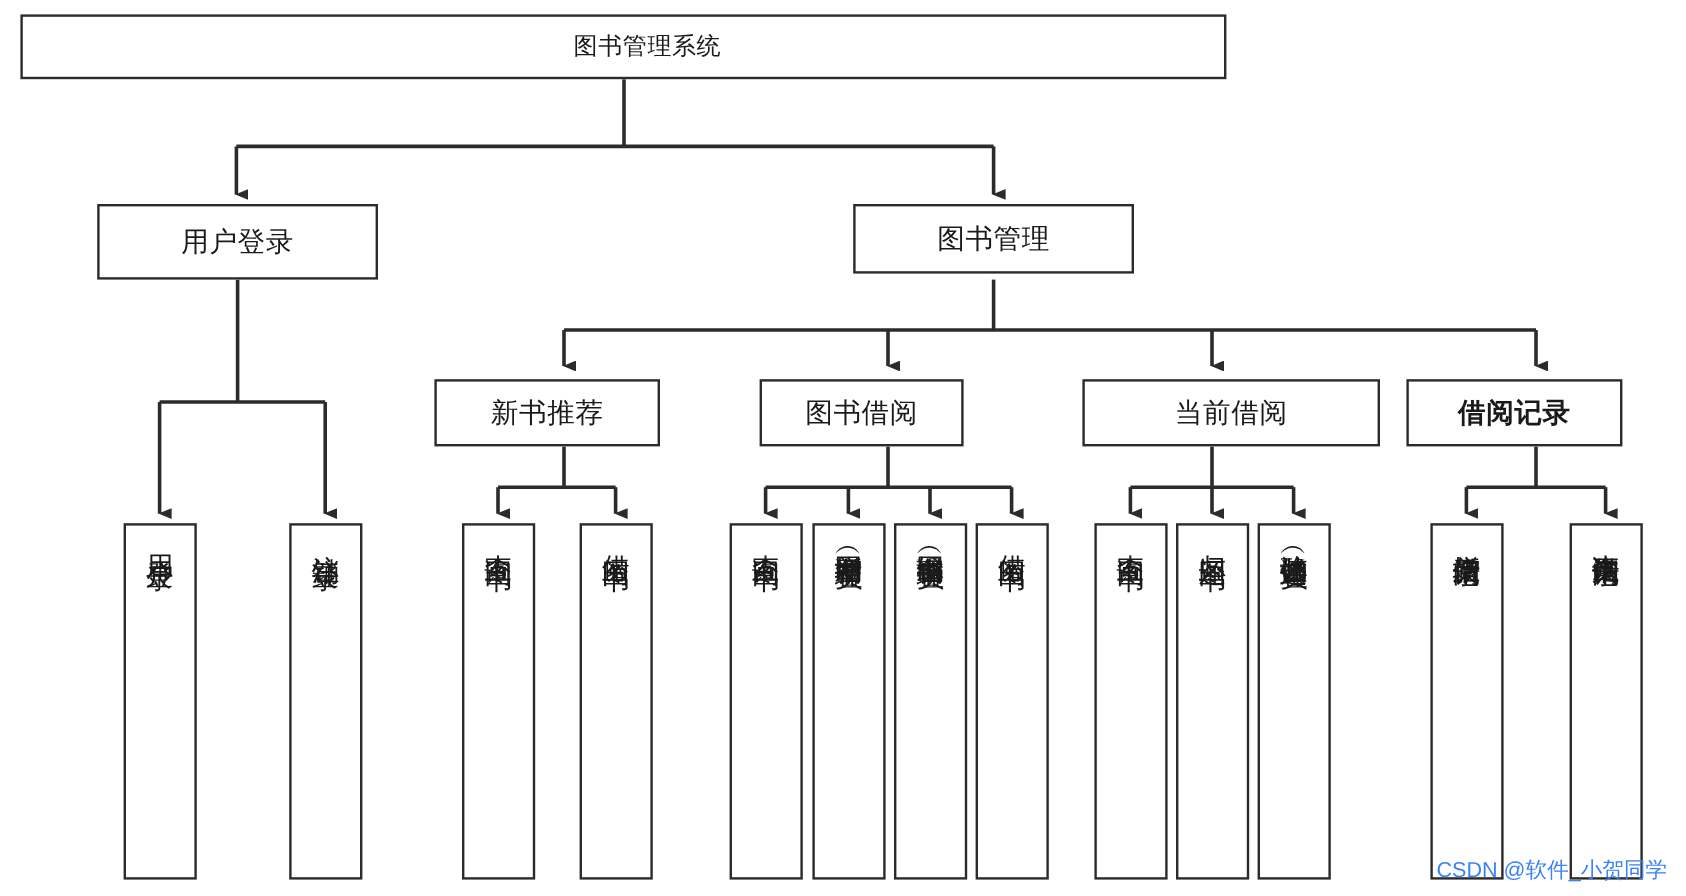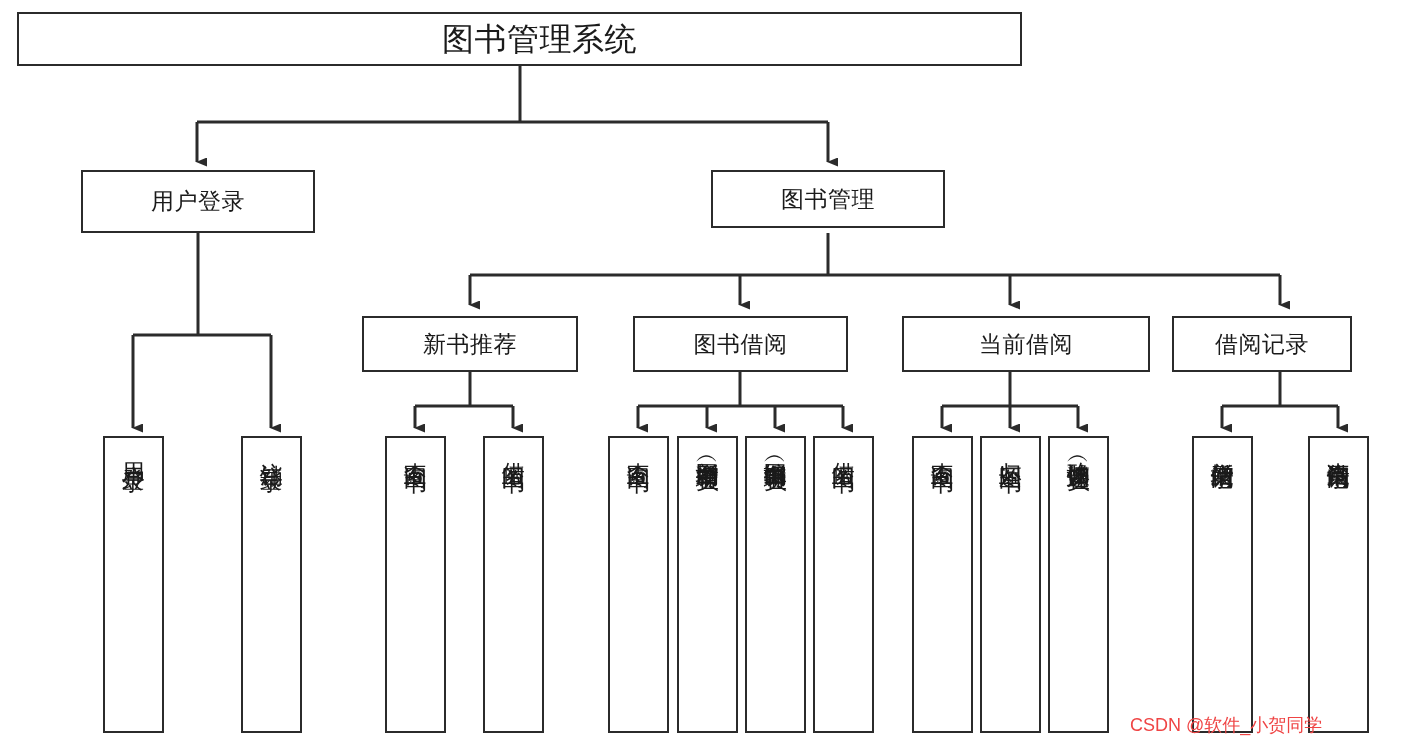--- a/index.html
+++ b/index.html
@@ -38,21 +38,21 @@
   }
   .node-label {
     display: block;
     text-align: center;
     letter-spacing: 0.5px;
     line-height: 1.25;
     white-space: nowrap;
   }
   
   .node.level-root .node-label {
-    font-size: 32px;
+    font-size: 20px;
     margin-left: 40px;
   }
   
   .node.level-2 .node-label,
   .node.level-3 .node-label {
     font-size: 23px;
   }
   
   .node.leaf {
     align-items: flex-start;
@@ -66,24 +66,24 @@
     line-height: 1.06;
     letter-spacing: 3px;
     white-space: nowrap;
     margin: 0 auto;
   }
   .node.leaf.tall-text .node-label {
     letter-spacing: 1px;
   }
   .watermark {
     position: absolute;
-    left: 1130px;
+    left: 1197px;
     top: 713px;
     font-size: 18px;
-    color: #ef4444;
+    color: #3b82f6;
     white-space: nowrap;
     z-index: 5;
     font-family: "Liberation Sans", "DejaVu Sans", sans-serif;
   }
 </style>
 </head>
 <body>
 
 <div id="diagram-root">
 
@@ -142,33 +142,33 @@
   </div>
 
   <div class="node level-2" style="left:81px; top:170px; width:234px; height:63px;">
     <span class="node-label">用户登录</span>
   </div>
 
   <div class="node level-2" style="left:711px; top:170px; width:234px; height:58px;">
     <span class="node-label">图书管理</span>
   </div>
 
-  <div class="node level-3" style="left:362px; top:316px; width:216px; height:56px;">
+  <div class="node level-3" style="left:362px; top:316px; width:188px; height:56px;">
     <span class="node-label">新书推荐</span>
   </div>
 
-  <div class="node level-3" style="left:633px; top:316px; width:215px; height:56px;">
+  <div class="node level-3" style="left:633px; top:316px; width:170px; height:56px;">
     <span class="node-label">图书借阅</span>
   </div>
 
   <div class="node level-3" style="left:902px; top:316px; width:248px; height:56px;">
     <span class="node-label">当前借阅</span>
   </div>
 
-  <div class="node level-3" style="left:1172px; top:316px; width:180px; height:56px;">
+  <div class="node level-3" style="left:1172px; top:316px; width:180px; height:56px;font-weight:bold;">
     <span class="node-label">借阅记录</span>
   </div>
 
   <div class="node leaf" style="left:103px; top:436px; width:61px; height:297px;">
     <span class="node-label">用户登录</span>
   </div>
 
   <div class="node leaf" style="left:241px; top:436px; width:61px; height:297px;">
     <span class="node-label">注销登录</span>
   </div>

